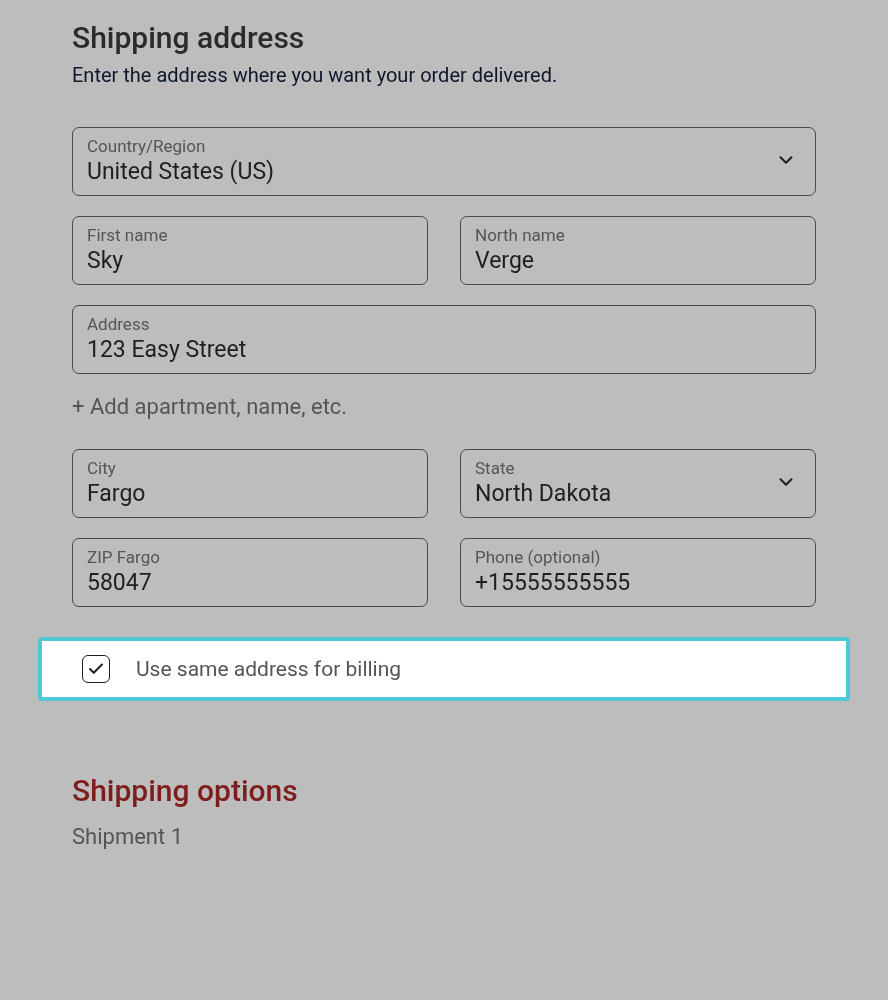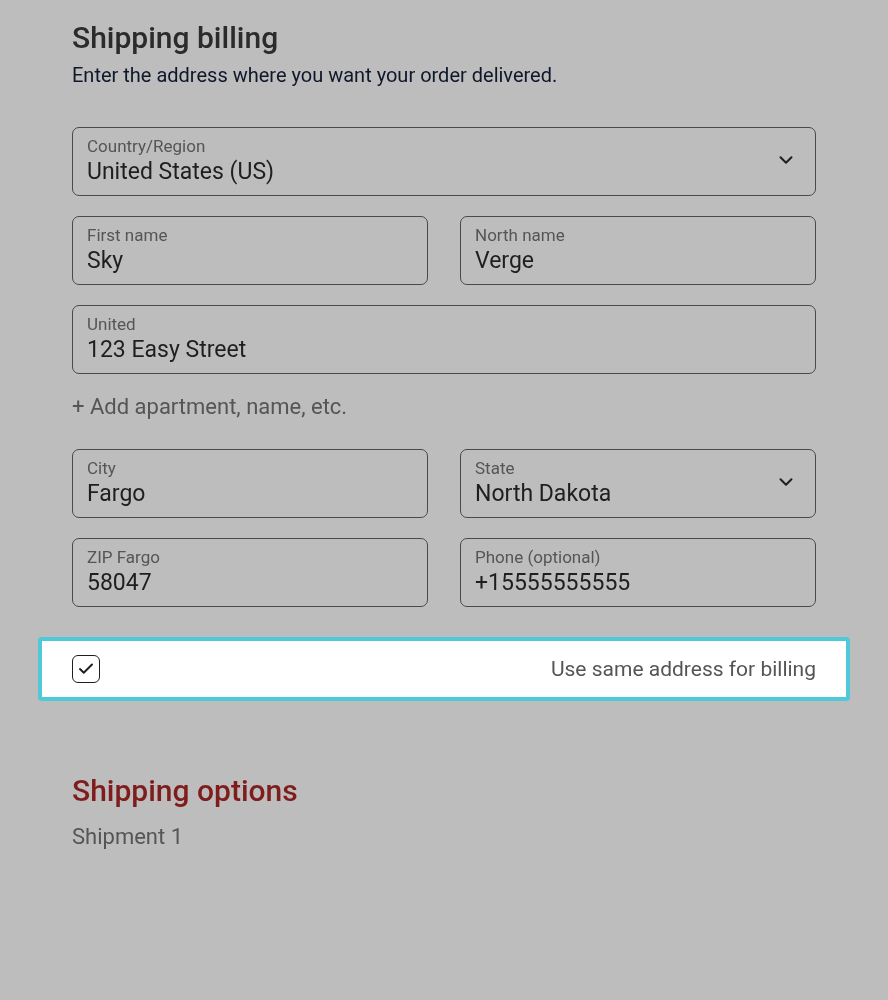--- a/index.html
+++ b/index.html
@@ -63,25 +63,24 @@
     font-size: 22px;
     color: #555;
     margin: 6px 0 30px 0;
     cursor: pointer;
   }
   .highlight-wrap {
     margin: 10px -34px 0 -34px;
     border: 4px solid #4FC8D8;
     border-radius: 4px;
     background: #fff;
-    padding: 14px 30px;
+    padding: 14px 40px;
     display: flex;
     align-items: center;
     gap: 26px;
-    justify-content: space-between;
   }
   .checkbox {
     width: 28px;
     height: 28px;
     border: 1.5px solid #1f1f1f;
     border-radius: 6px;
     background: #fff;
     display: flex;
     align-items: center;
     justify-content: center;
@@ -102,21 +101,21 @@
   .shipment-label {
     font-size: 22px;
     color: #555;
   }
 </style>
 </head>
 <body>
 
 <div class="page">
 
-  <h2 class="section-title">Shipping billing</h2>
+  <h2 class="section-title">Shipping address</h2>
   <p class="section-subtitle">Enter the address where you want your order delivered.</p>
 
   <div class="field">
     <span class="field-label">Country/Region</span>
     <div class="field-value">United States (US)</div>
     <span class="chevron">
       <svg width="22" height="22" viewBox="0 0 24 24" fill="none" stroke="#1f1f1f" stroke-width="2.2" stroke-linecap="round" stroke-linejoin="round">
           <polyline points="6 9 12 15 18 9"></polyline>
         </svg>
     </span>
@@ -127,21 +126,21 @@
       <span class="field-label">First name</span>
       <input class="field-value" value="Sky" style="">
     </div>
     <div class="field">
       <span class="field-label">North name</span>
       <input class="field-value" value="Verge" style="">
     </div>
   </div>
 
   <div class="field">
-    <span class="field-label">United</span>
+    <span class="field-label">Address</span>
     <input class="field-value" value="123 Easy Street" style="">
   </div>
 
   <div class="add-line">+ Add apartment, name, etc.</div>
 
   <div class="row">
     <div class="field">
       <span class="field-label">City</span>
       <input class="field-value" value="Fargo" style="">
     </div>

